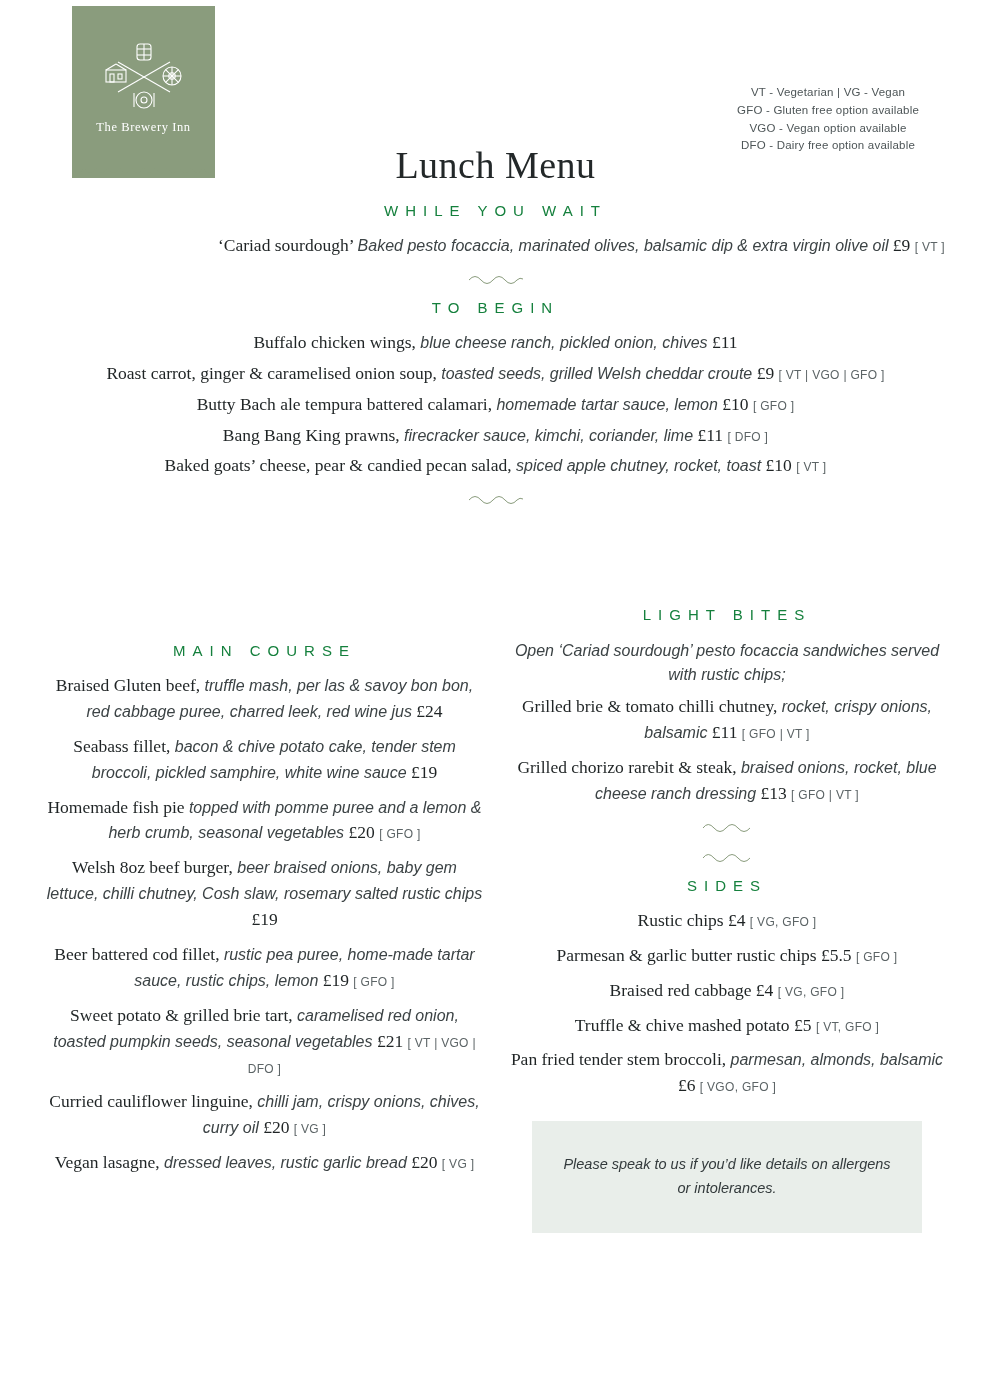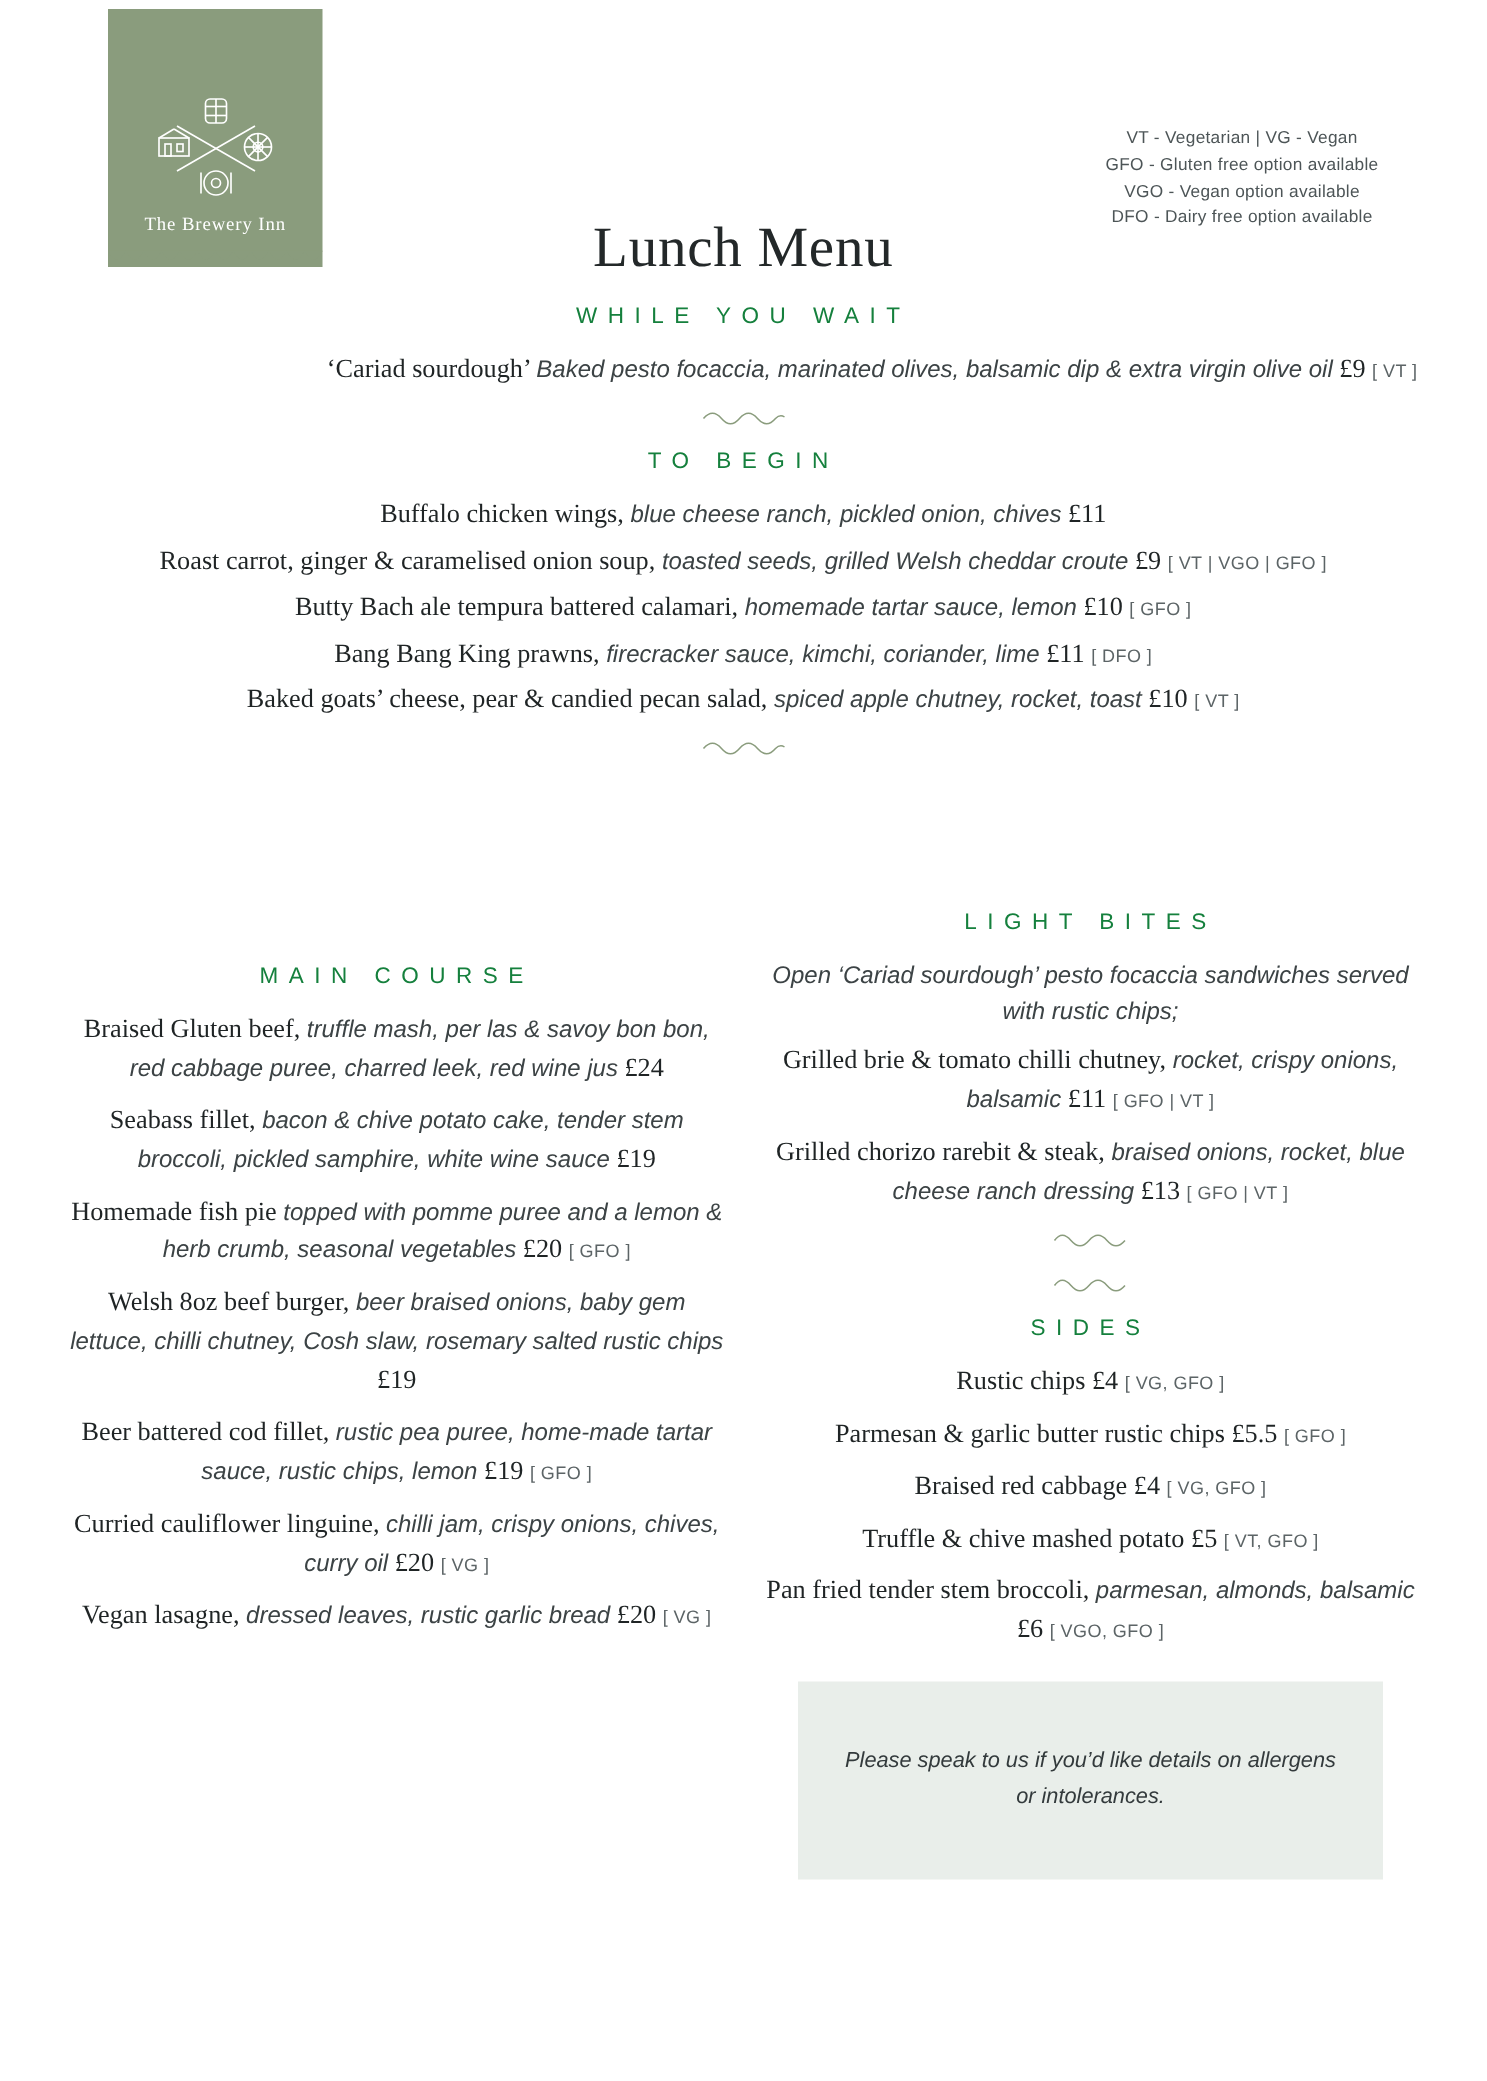--- a/index.html
+++ b/index.html
@@ -30,21 +30,21 @@
     position: absolute;
     top: 0;
     left: 66px;
     width: 143px;
     height: 172px;
     background: #8a9c7d;
     color: #ffffff;
     text-align: center;
   }
   .logo-inner {
-    padding-top: 56px;
+    padding-top: 34px;
   }
   .logo-mark {
     position: relative;
     width: 100px;
     height: 74px;
     margin: 0 auto 6px auto;
   }
   .logo-mark svg { display:block; }
   .logo-name {
     font-family: "Liberation Serif", serif;
@@ -166,21 +166,21 @@
     color: #3c4345;
     line-height: 1.48;
     margin-bottom: 8px;
   }
 
   
   .allergen-box {
     margin: 22px auto 0 auto;
     width: 390px;
     background: #e9eeea;
-    padding: 42px 24px;
+    padding: 32px 24px;
     box-sizing: border-box;
     text-align: center;
   }
   .allergen-box p {
     margin: 0;
     font-family: "Liberation Sans", sans-serif;
     font-style: italic;
     font-size: 14.5px;
     line-height: 1.65;
     color: #333a3c;
@@ -329,20 +329,26 @@
         <span class="pr">£19</span>
         <span class="tg"></span>
       </p>
       <p class="item">
         <span class="nm">Beer battered cod fillet,</span>
         <span class="ds">rustic pea puree, home-made tartar sauce, rustic chips, lemon</span>
         <span class="pr">£19</span>
         <span class="tg">[ GFO ]</span>
       </p>
       <p class="item">
+        <span class="nm">Sweet potato &amp; grilled brie tart,</span>
+        <span class="ds">caramelised red onion, toasted pumpkin seeds, seasonal vegetables</span>
+        <span class="pr">£21</span>
+        <span class="tg">[ VT | VGO | DFO ]</span>
+      </p>
+      <p class="item">
         <span class="nm">Curried cauliflower linguine,</span>
         <span class="ds">chilli jam, crispy onions, chives, curry oil</span>
         <span class="pr">£20</span>
         <span class="tg">[ VG ]</span>
       </p>
       <p class="item">
         <span class="nm">Vegan lasagne,</span>
         <span class="ds">dressed leaves, rustic garlic bread</span>
         <span class="pr">£20</span>
         <span class="tg">[ VG ]</span>

